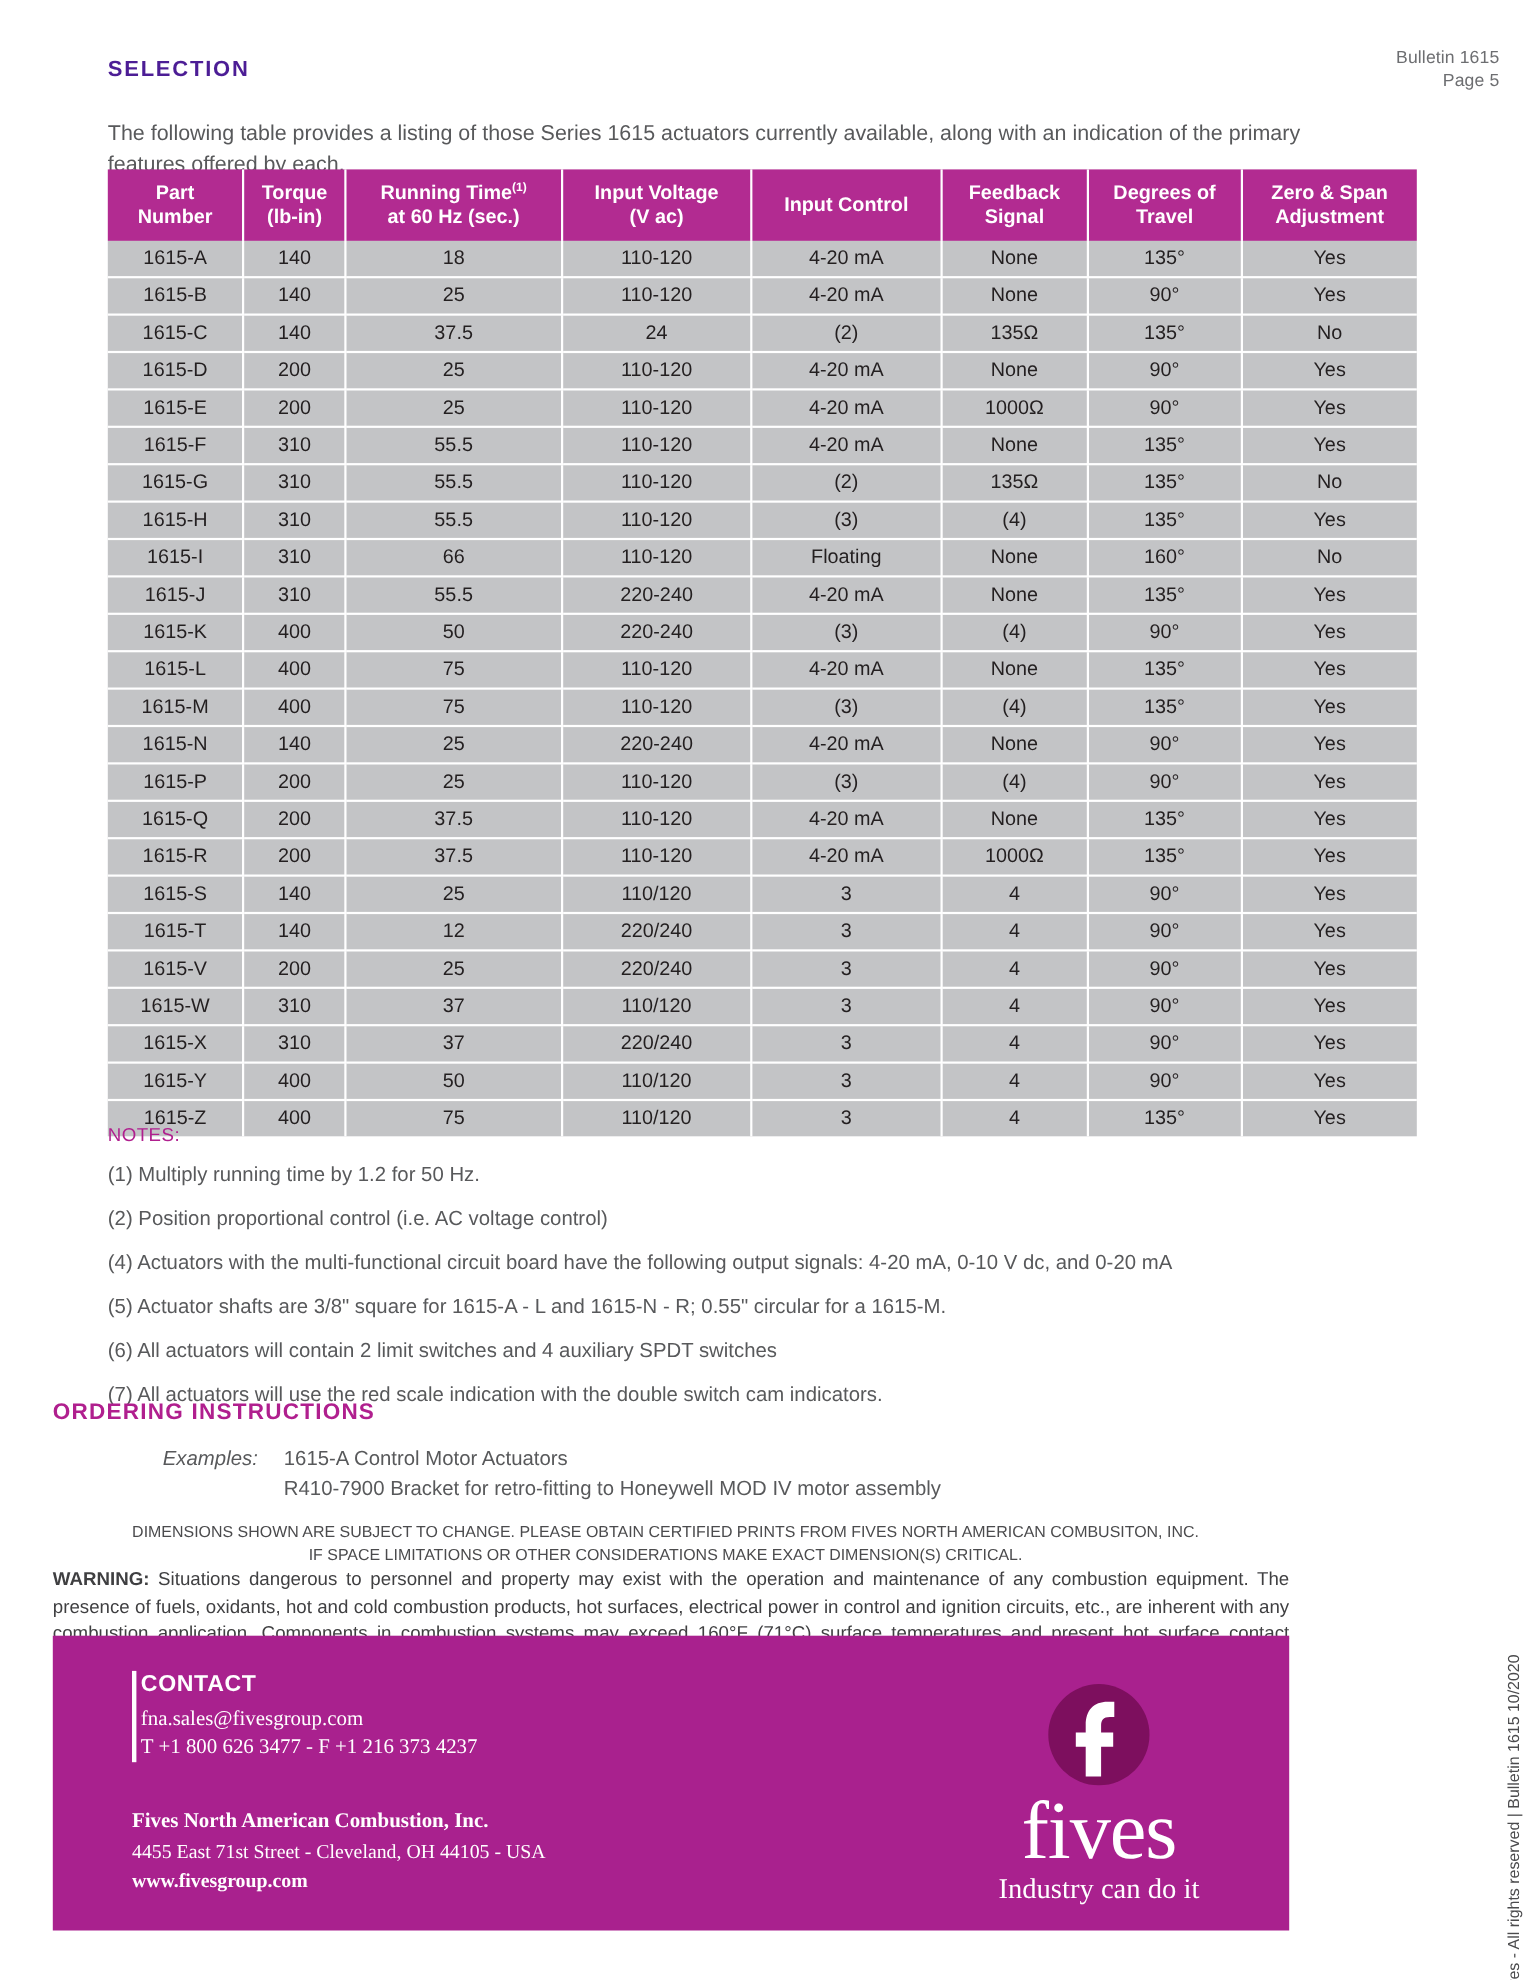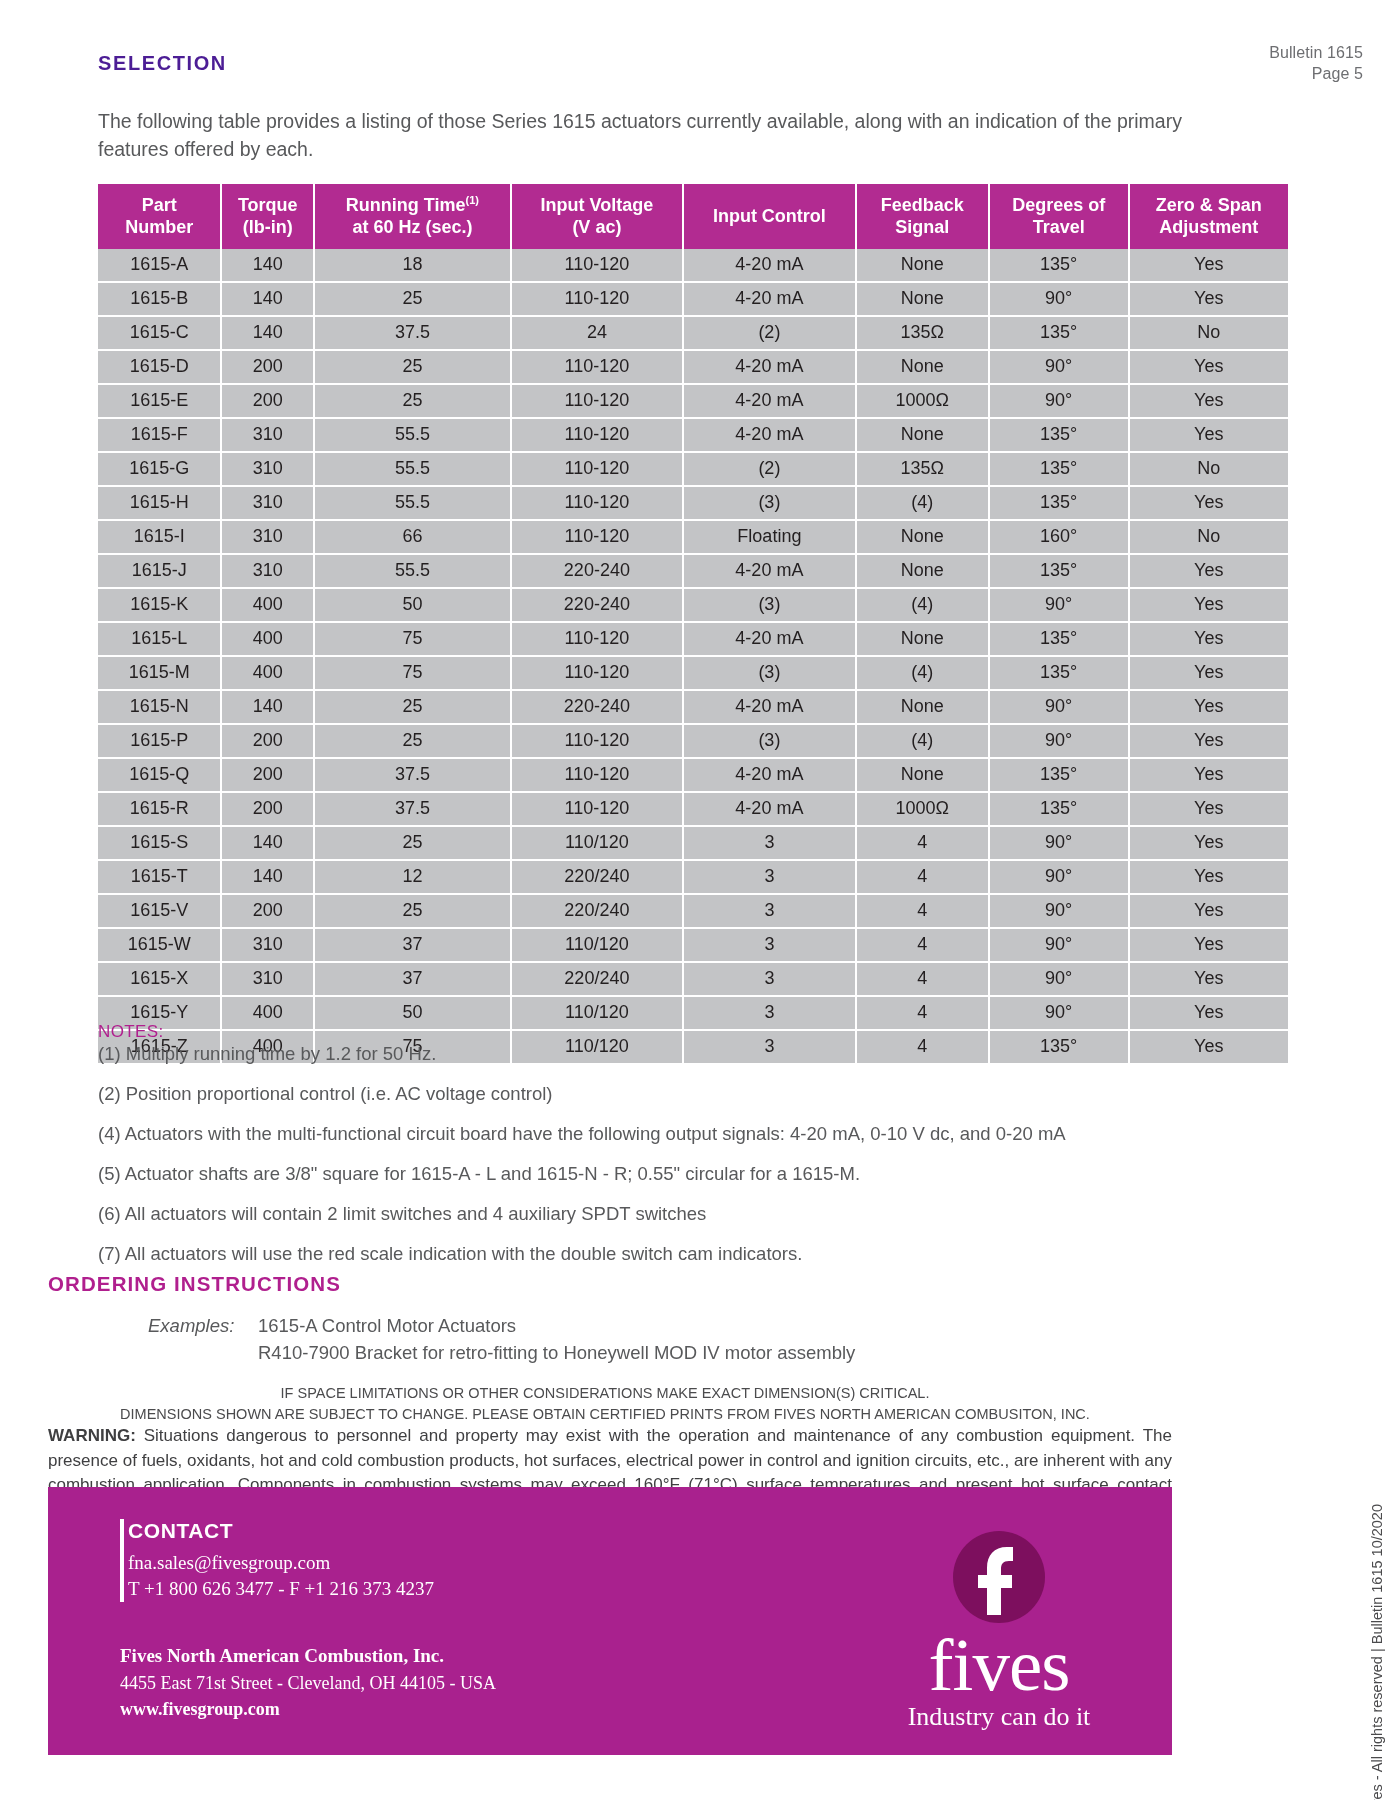--- a/index.html
+++ b/index.html
@@ -41,21 +41,21 @@
     left: 98px; top: 108px;
     width: 1110px;
     font-size: 19.5px;
     line-height: 1.42;
     color: #58595b;
   }
 
   
   .table-wrap {
     position: absolute;
-    left: 98px; top: 184px;
+    left: 98px; top: 154px;
     width: 952px;
   }
   table.spec {
     border-collapse: collapse;
     width: 1190px;
     table-layout: fixed;
   }
   table.spec th {
     background: #b22b91;
     color: #ffffff;
@@ -96,21 +96,21 @@
   
   .notes {
     position: absolute;
     left: 98px; top: 1022px;
     width: 1130px;
   }
   .notes-title {
     font-size: 17px;
     color: #b01f8e;
     letter-spacing: .4px;
-    margin-bottom: 0;
+    margin-bottom: 14px;
   }
   .note-line {
     font-size: 18.5px;
     line-height: 1.35;
     color: #58595b;
     margin-bottom: 15px;
   }
 
   .ordering-title {
     position: absolute;
@@ -552,22 +552,22 @@
   <div class="examples">
     <div class="ex-row">
       <span class="ex-label">Examples:</span><span class="ex-text">1615-A Control Motor Actuators</span>
     </div>
     <div class="ex-row">
       <span class="ex-label"></span><span class="ex-text">R410-7900 Bracket for retro-fitting to Honeywell MOD IV motor assembly</span>
     </div>
   </div>
 
   <div class="disclaimer">
+    <div>DIMENSIONS SHOWN ARE SUBJECT TO CHANGE. PLEASE OBTAIN CERTIFIED PRINTS FROM FIVES NORTH AMERICAN COMBUSITON, INC.</div>
     <div>IF SPACE LIMITATIONS OR OTHER CONSIDERATIONS MAKE EXACT DIMENSION(S) CRITICAL.</div>
-    <div>DIMENSIONS SHOWN ARE SUBJECT TO CHANGE. PLEASE OBTAIN CERTIFIED PRINTS FROM FIVES NORTH AMERICAN COMBUSITON, INC.</div>
   </div>
 
   <div class="warning-block">
     <b>WARNING:</b><span> Situations dangerous to personnel and property may exist with the operation and maintenance of any combustion equipment. The presence of fuels, oxidants, hot and cold combustion products, hot surfaces, electrical power in control and ignition circuits, etc., are inherent with any combustion application. Components in combustion systems may exceed 160°F (71°C) surface temperatures and present hot surface contact hazard. Fives North American Combustion, Inc. suggests the use of combustion systems that are in compliance with all Safety Codes, Standards, Regulations and Directives; and care in operation.</span>
   </div>
 
   <div class="footer">
     <div class="contact">
       <div class="contact-title">CONTACT</div>
       <div class="contact-line">fna.sales@fivesgroup.com</div>

